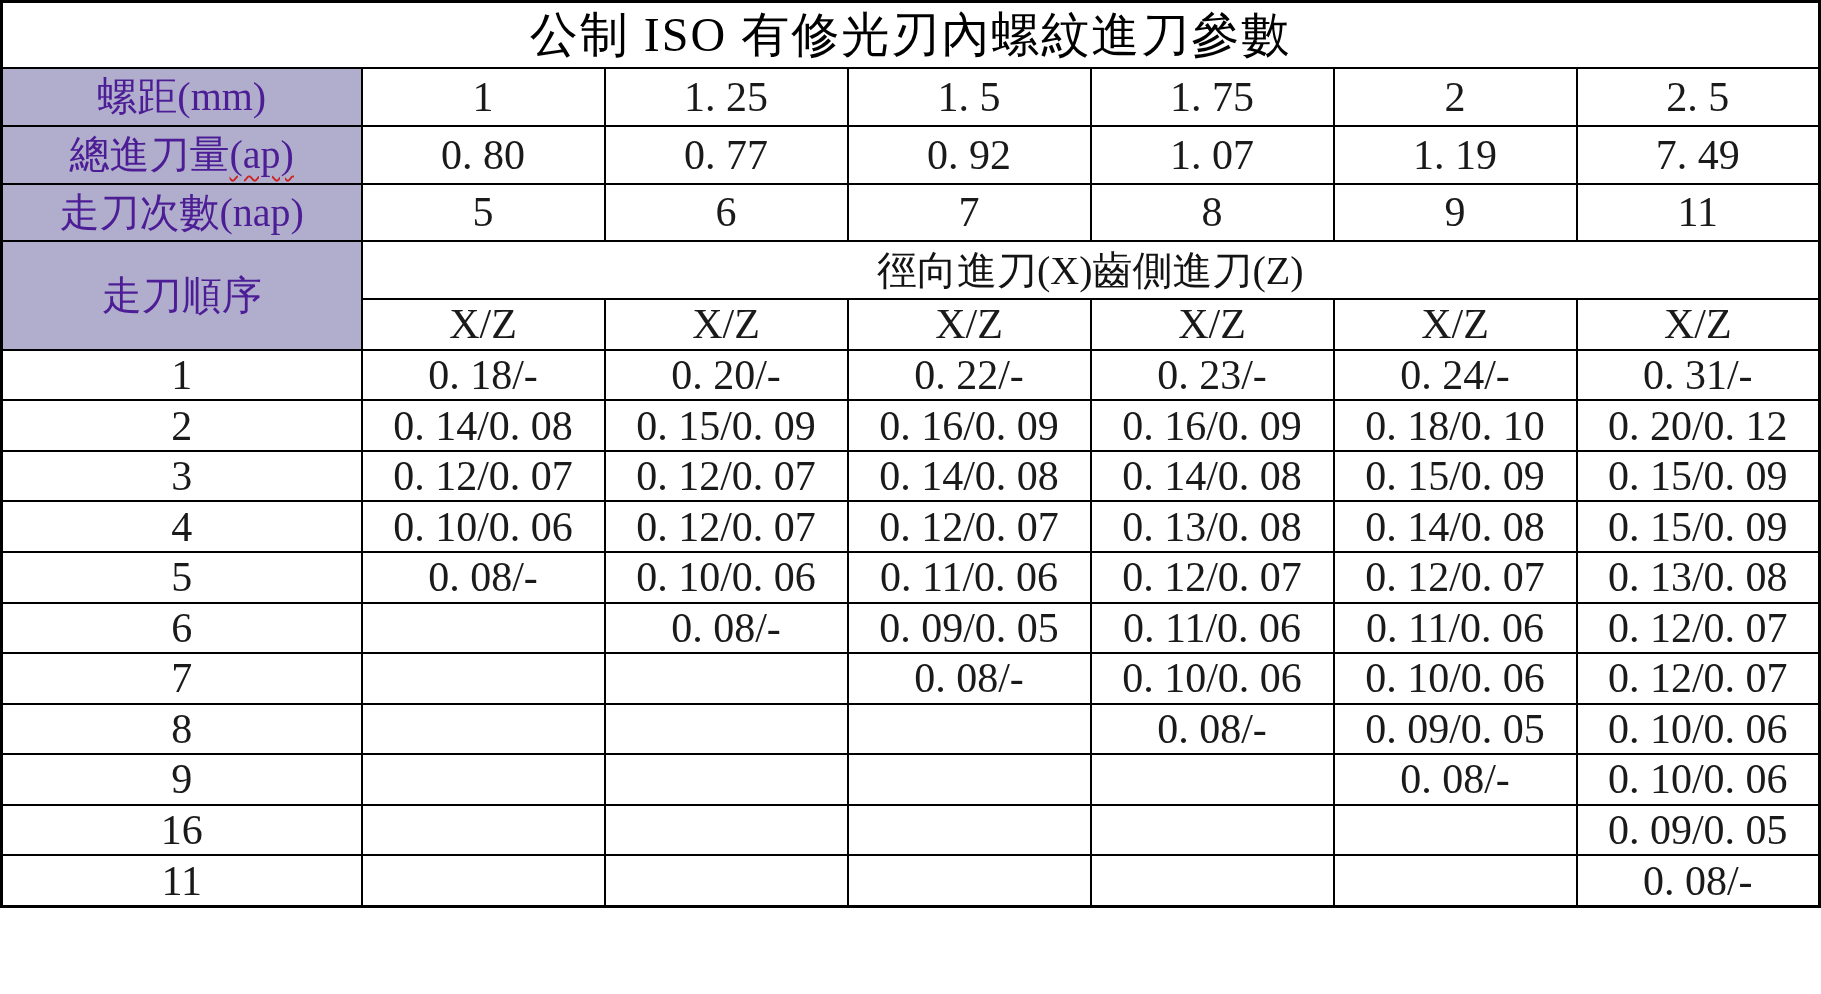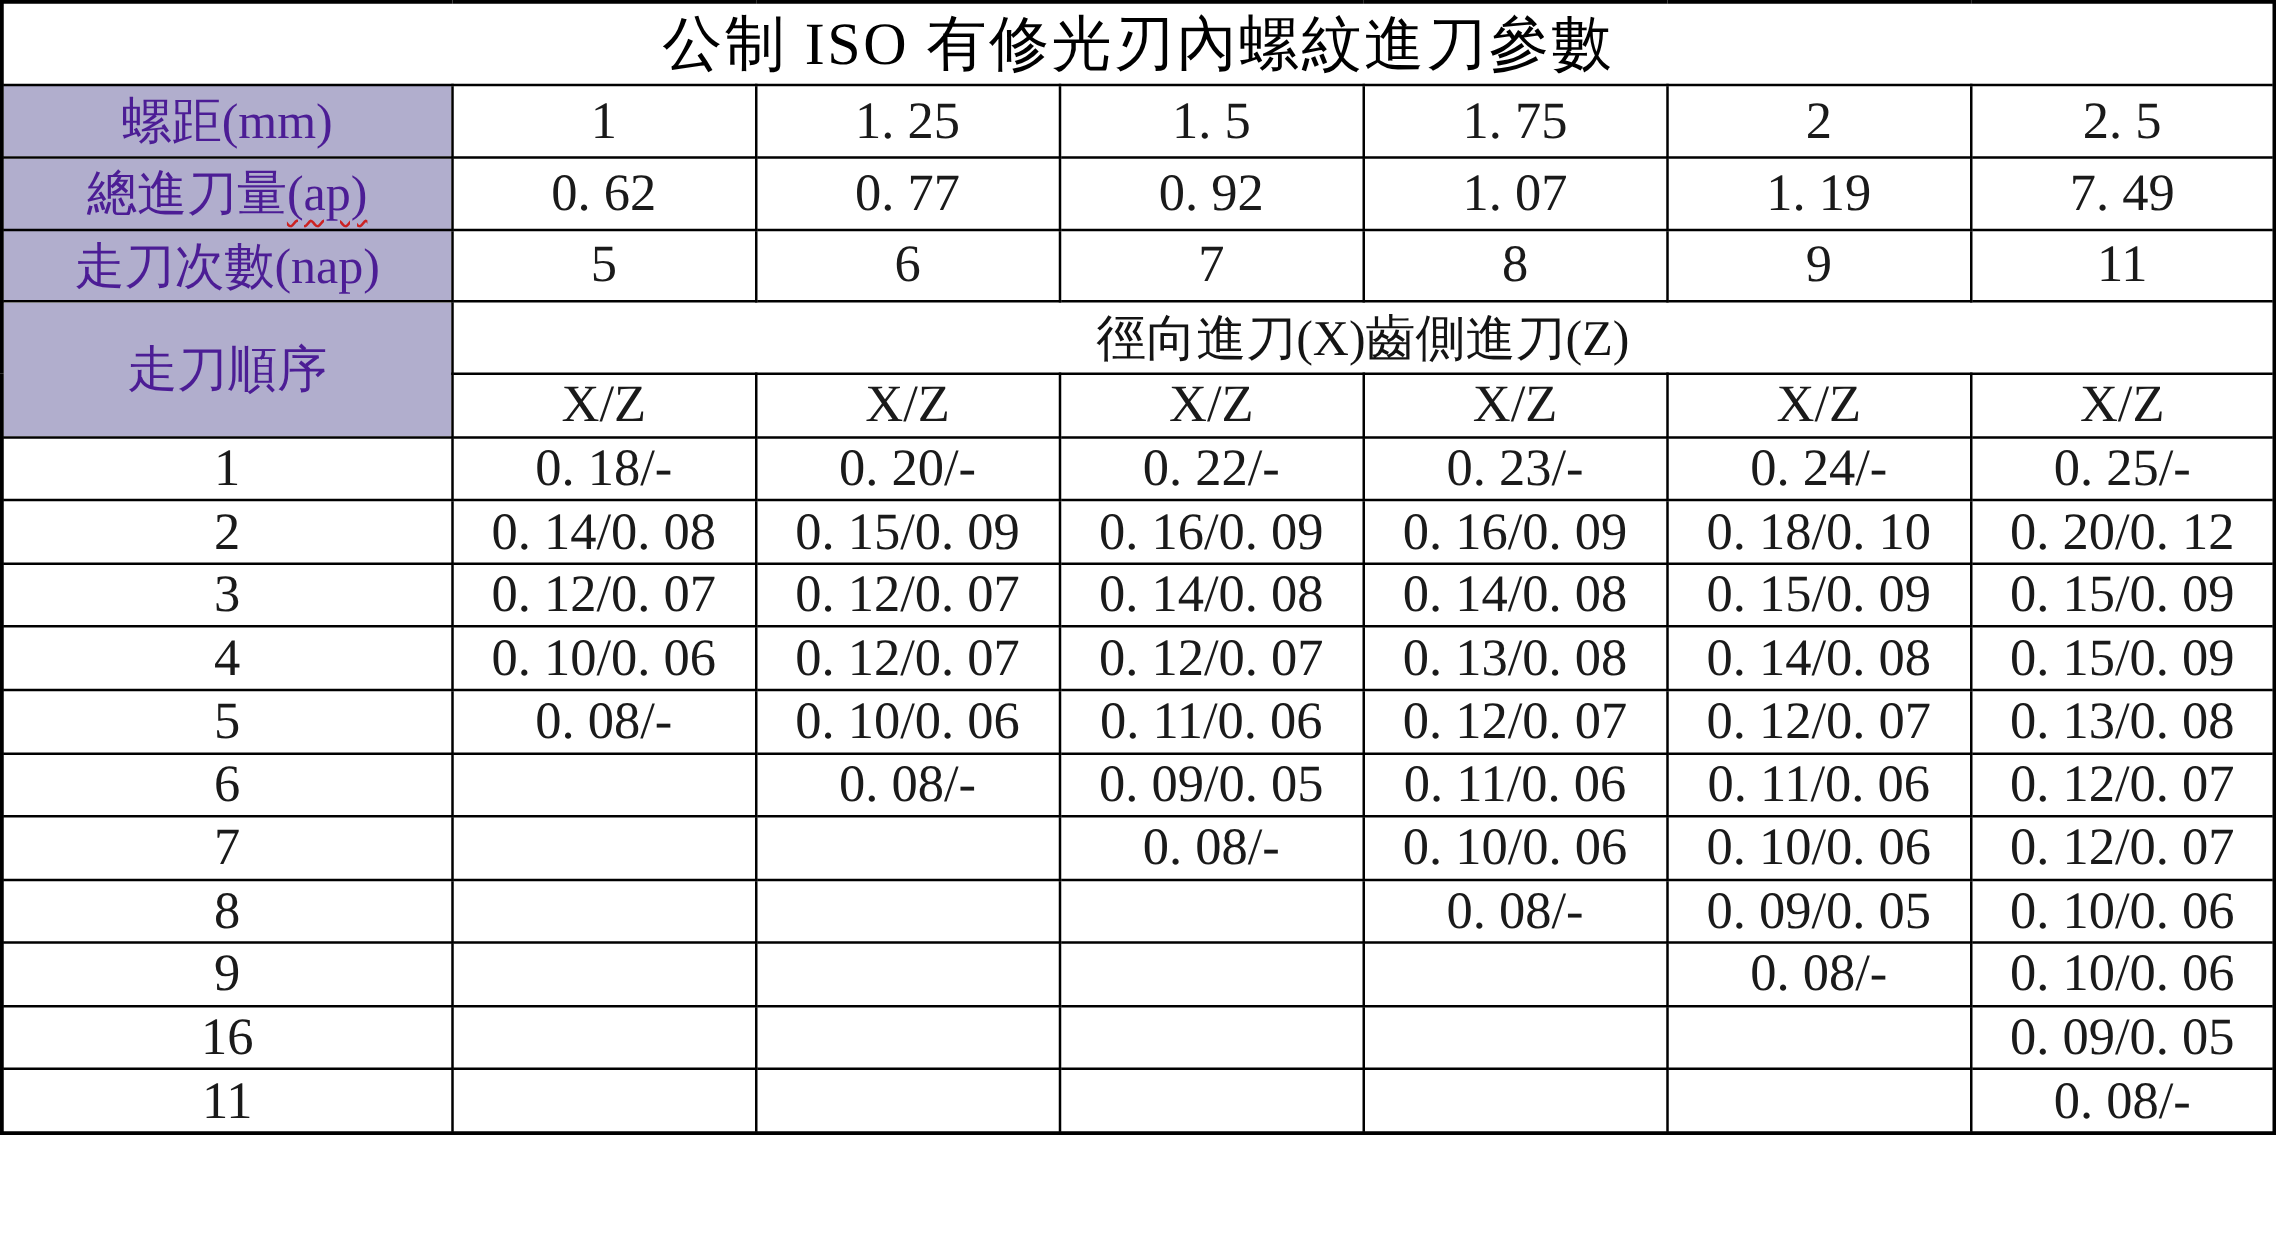--- a/index.html
+++ b/index.html
@@ -73,21 +73,21 @@
       <td class="hdr cjk">螺距(mm)</td>
       <td class="num">1</td>
       <td class="num">1. 25</td>
       <td class="num">1. 5</td>
       <td class="num">1. 75</td>
       <td class="num">2</td>
       <td class="num">2. 5</td>
     </tr>
     <tr>
       <td class="hdr cjk"><span>總進刀量</span><span class="squiggle">(ap)</span></td>
-      <td class="num">0. 62</td>
+      <td class="num">0. 80</td>
       <td class="num">0. 77</td>
       <td class="num">0. 92</td>
       <td class="num">1. 07</td>
       <td class="num">1. 19</td>
       <td class="num">7. 49</td>
     </tr>
     <tr>
       <td class="hdr cjk">走刀次數(nap)</td>
       <td class="num">5</td>
       <td class="num">6</td>
@@ -110,21 +110,21 @@
     </tr>
   </tbody>
   <tbody id="pass-rows">
       <tr>
         <td class="num">1</td>
         <td class="num">0. 18/-</td>
         <td class="num">0. 20/-</td>
         <td class="num">0. 22/-</td>
         <td class="num">0. 23/-</td>
         <td class="num">0. 24/-</td>
-        <td class="num">0. 25/-</td>
+        <td class="num">0. 31/-</td>
       </tr>
       <tr>
         <td class="num">2</td>
         <td class="num">0. 14/0. 08</td>
         <td class="num">0. 15/0. 09</td>
         <td class="num">0. 16/0. 09</td>
         <td class="num">0. 16/0. 09</td>
         <td class="num">0. 18/0. 10</td>
         <td class="num">0. 20/0. 12</td>
       </tr>

